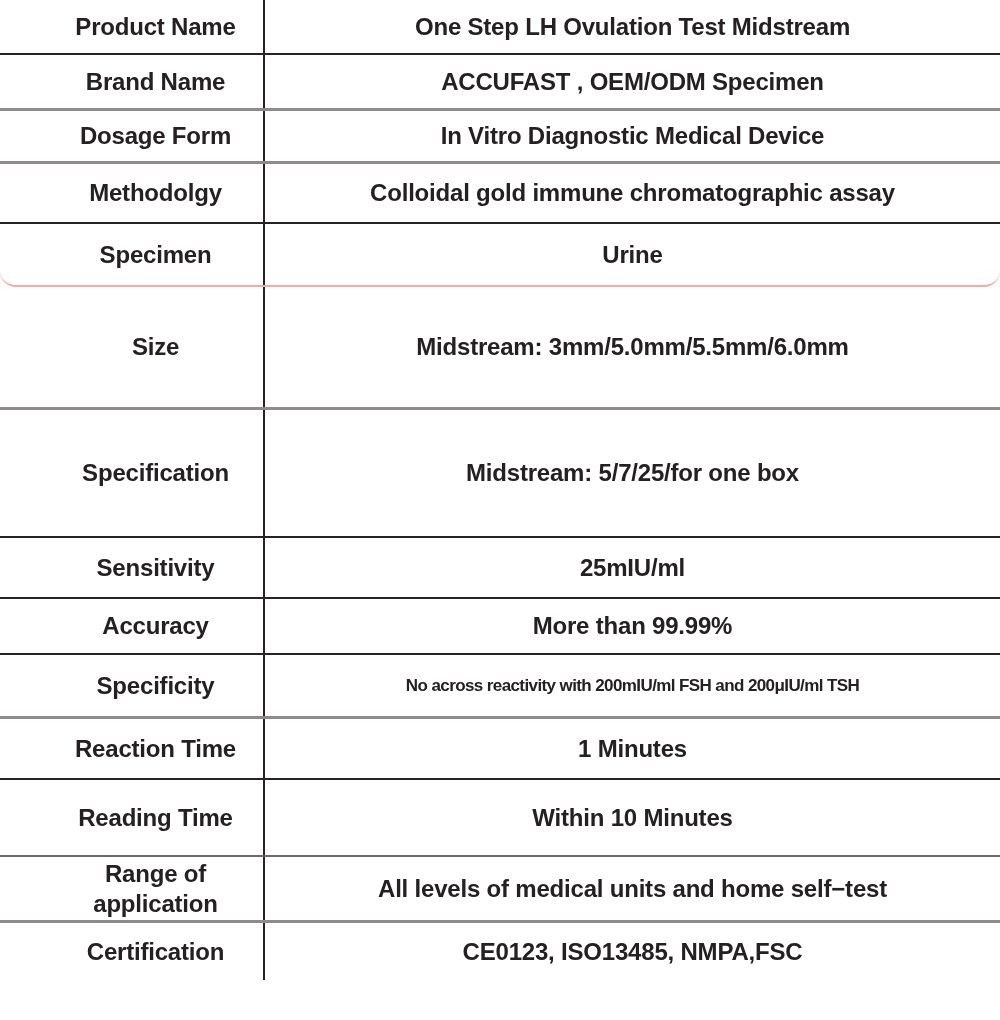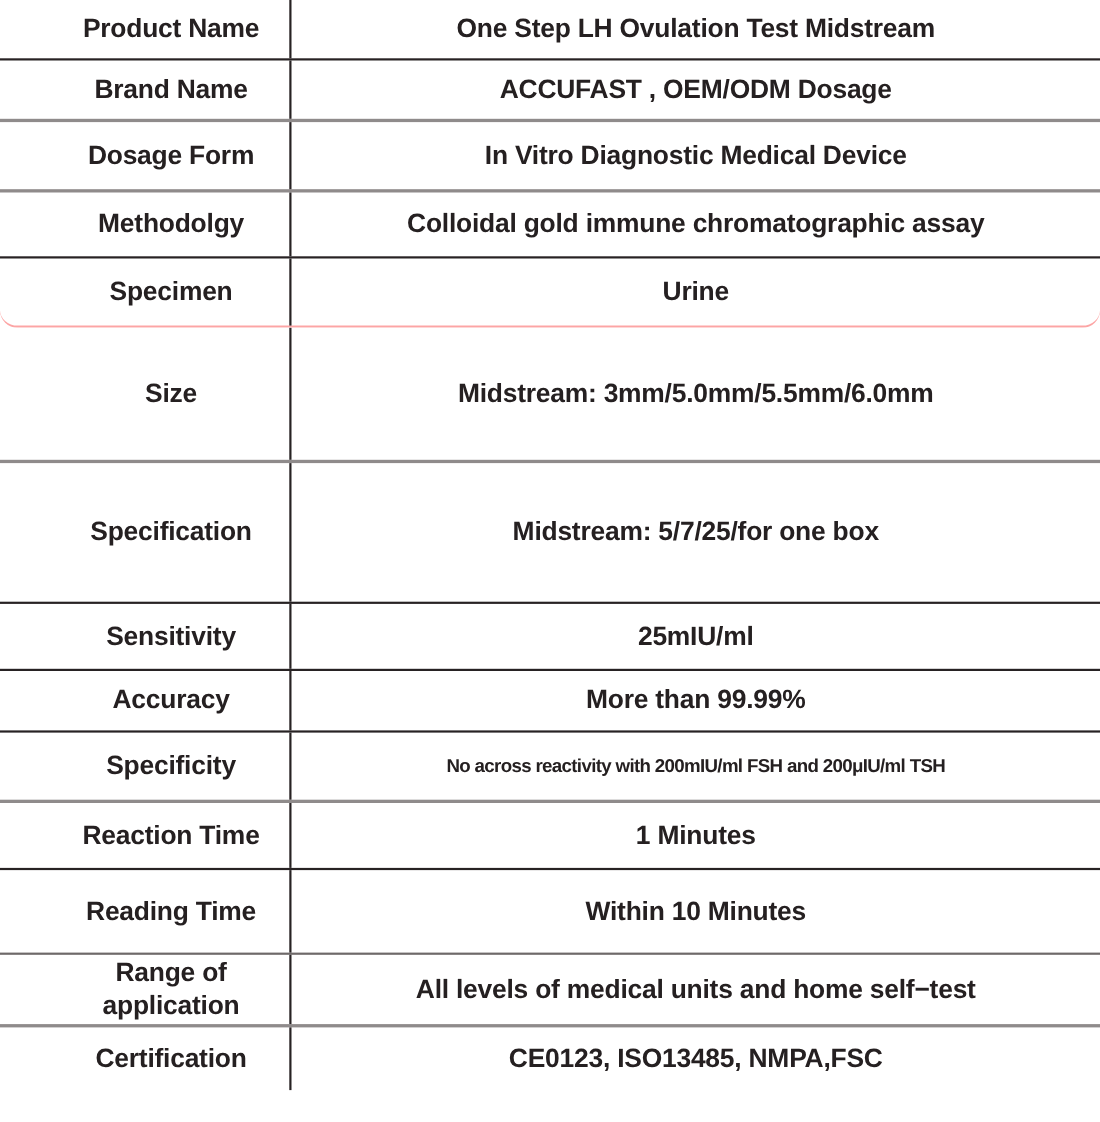--- a/index.html
+++ b/index.html
@@ -37,39 +37,39 @@
     padding: 0 8px;
   }
   .value-condensed { font-size: 17px; letter-spacing: -0.6px; }
   
   .bd  { border-bottom: 2px solid #272223; }
   .bg  { border-bottom: 3px solid #8f8b8b; }
   .bg2 { border-bottom: 2px solid #fca5a5; border-radius: 16px; }
   .bdg { border-bottom: 3px solid #6e6969; }
   .bdg2{ border-bottom: 2px solid #6e6969; }
   
-  .h55 { height: 55px; }  .h56 { height: 56px; }  .h53 { height: 64px; justify-content: center; }
+  .h55 { height: 55px; }  .h56 { height: 56px; }  .h53 { height: 53px; justify-content: center; }
   .h60 { height: 60px; }  .h63 { height: 63px; }  .h58 { height: 58px; }
   .h123{ height: 123px; } .h128{ height: 128px; } .h61 { height: 61px; }
   .h64 { height: 64px; }  .h59 { height: 77px; }  .h66 { height: 66px; }
   .h57 { height: 57px; }
 </style>
 </head>
 <body>
 
 <div class="spec-table">
 
   <div class="row h55 bd">
     <div class="cell-label">Product Name</div>
     <div class="cell-value">One Step LH Ovulation Test Midstream</div>
   </div>
 
   <div class="row h56 bg">
     <div class="cell-label">Brand Name</div>
-    <div class="cell-value">ACCUFAST , OEM/ODM Dosage</div>
+    <div class="cell-value">ACCUFAST , OEM/ODM Specimen</div>
   </div>
 
   <div class="row h53 bg">
     <div class="cell-label">Dosage Form</div>
     <div class="cell-value">In Vitro Diagnostic Medical Device</div>
   </div>
 
   <div class="row h60 bd">
     <div class="cell-label">Methodolgy</div>
     <div class="cell-value">Colloidal gold immune chromatographic assay</div>

